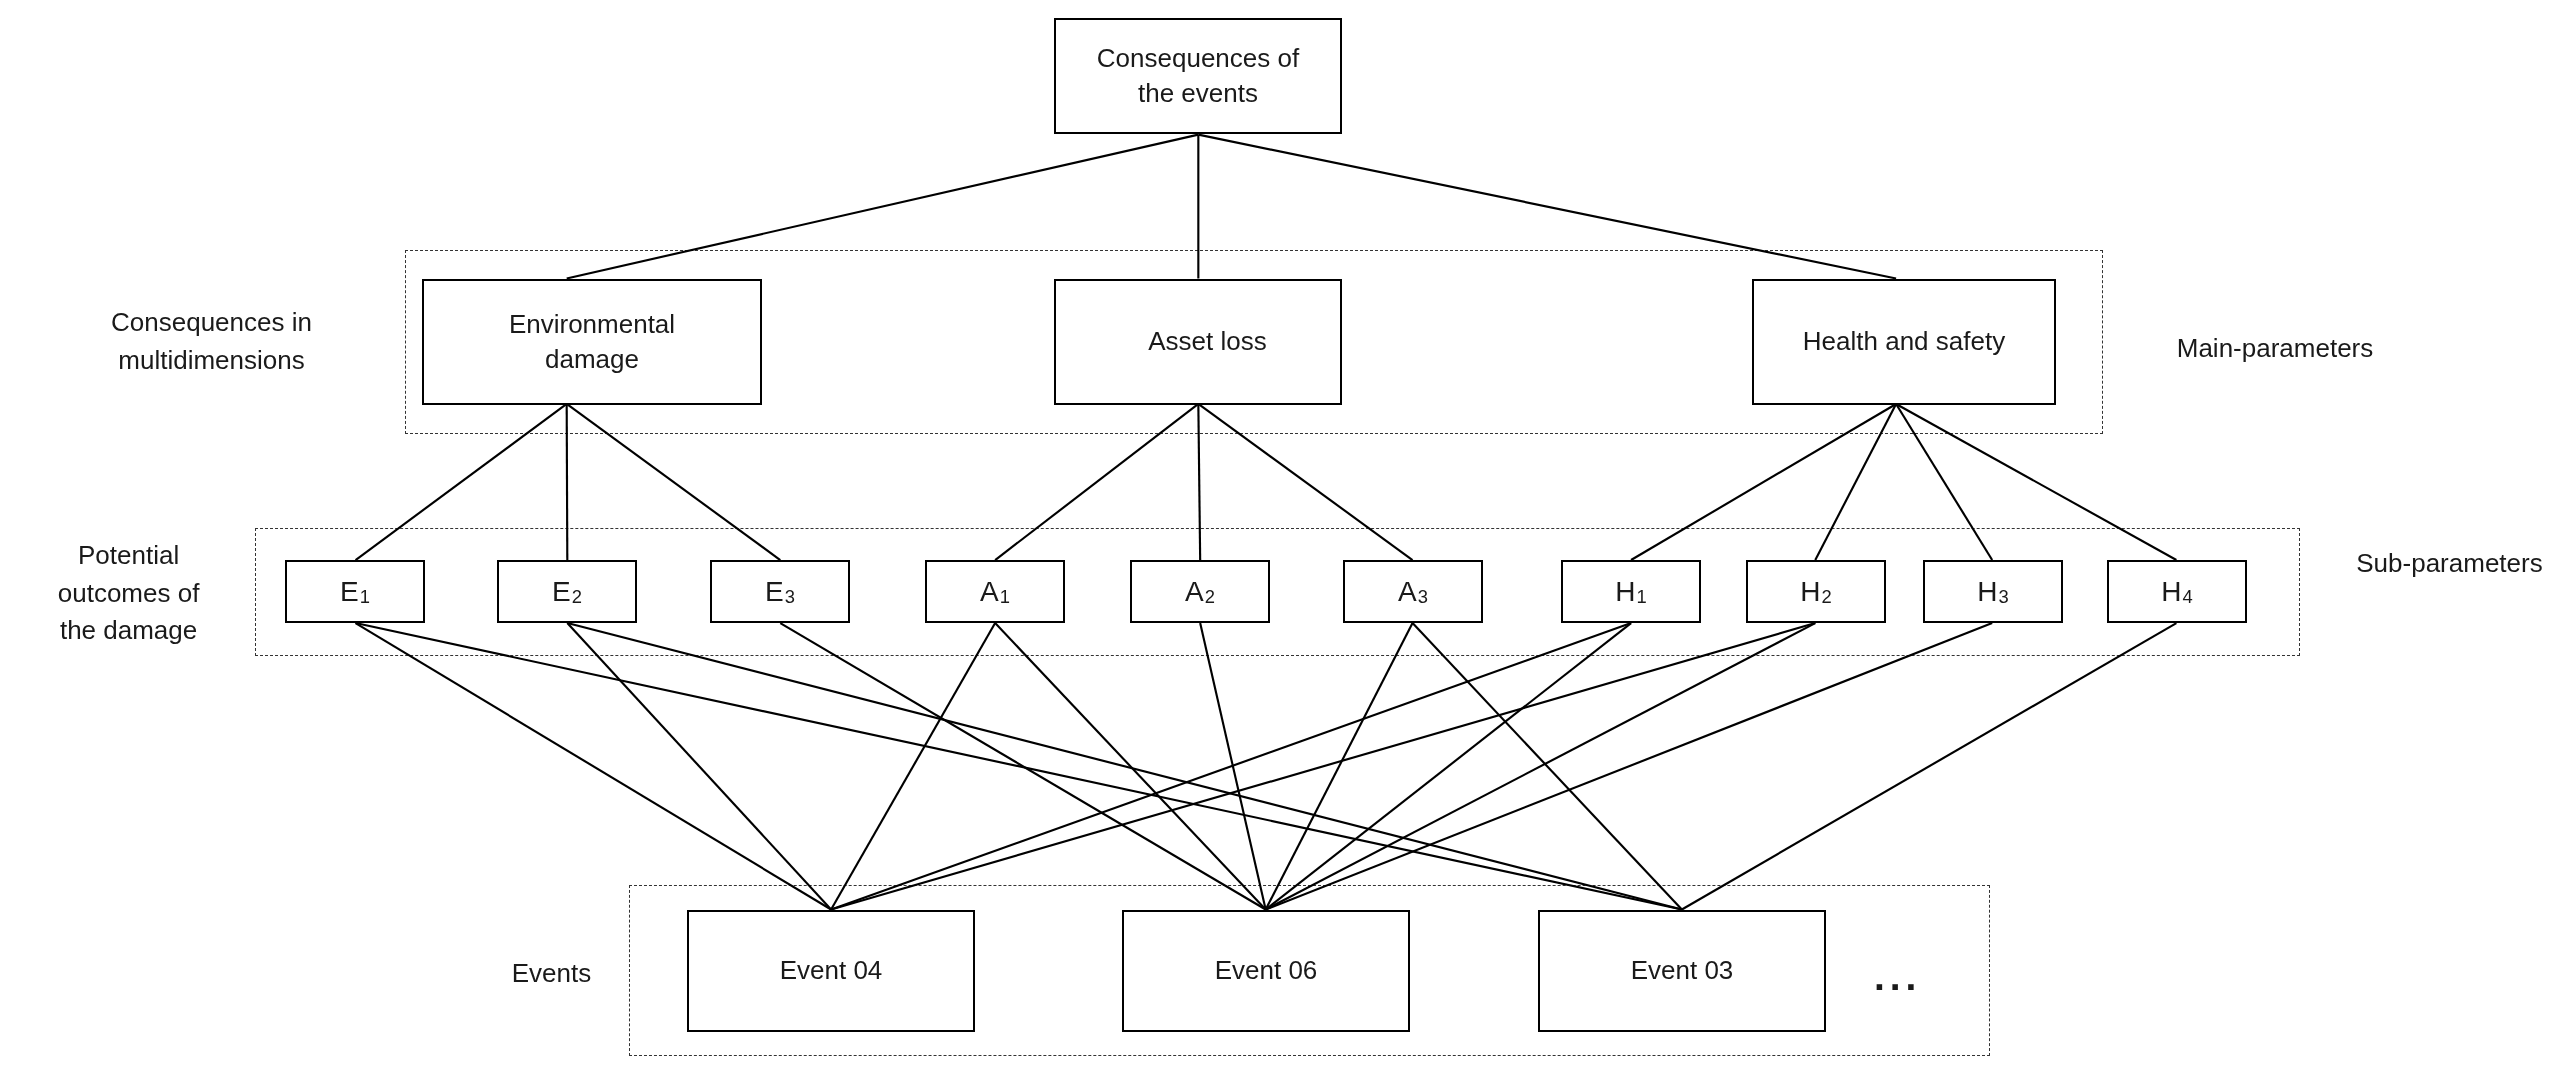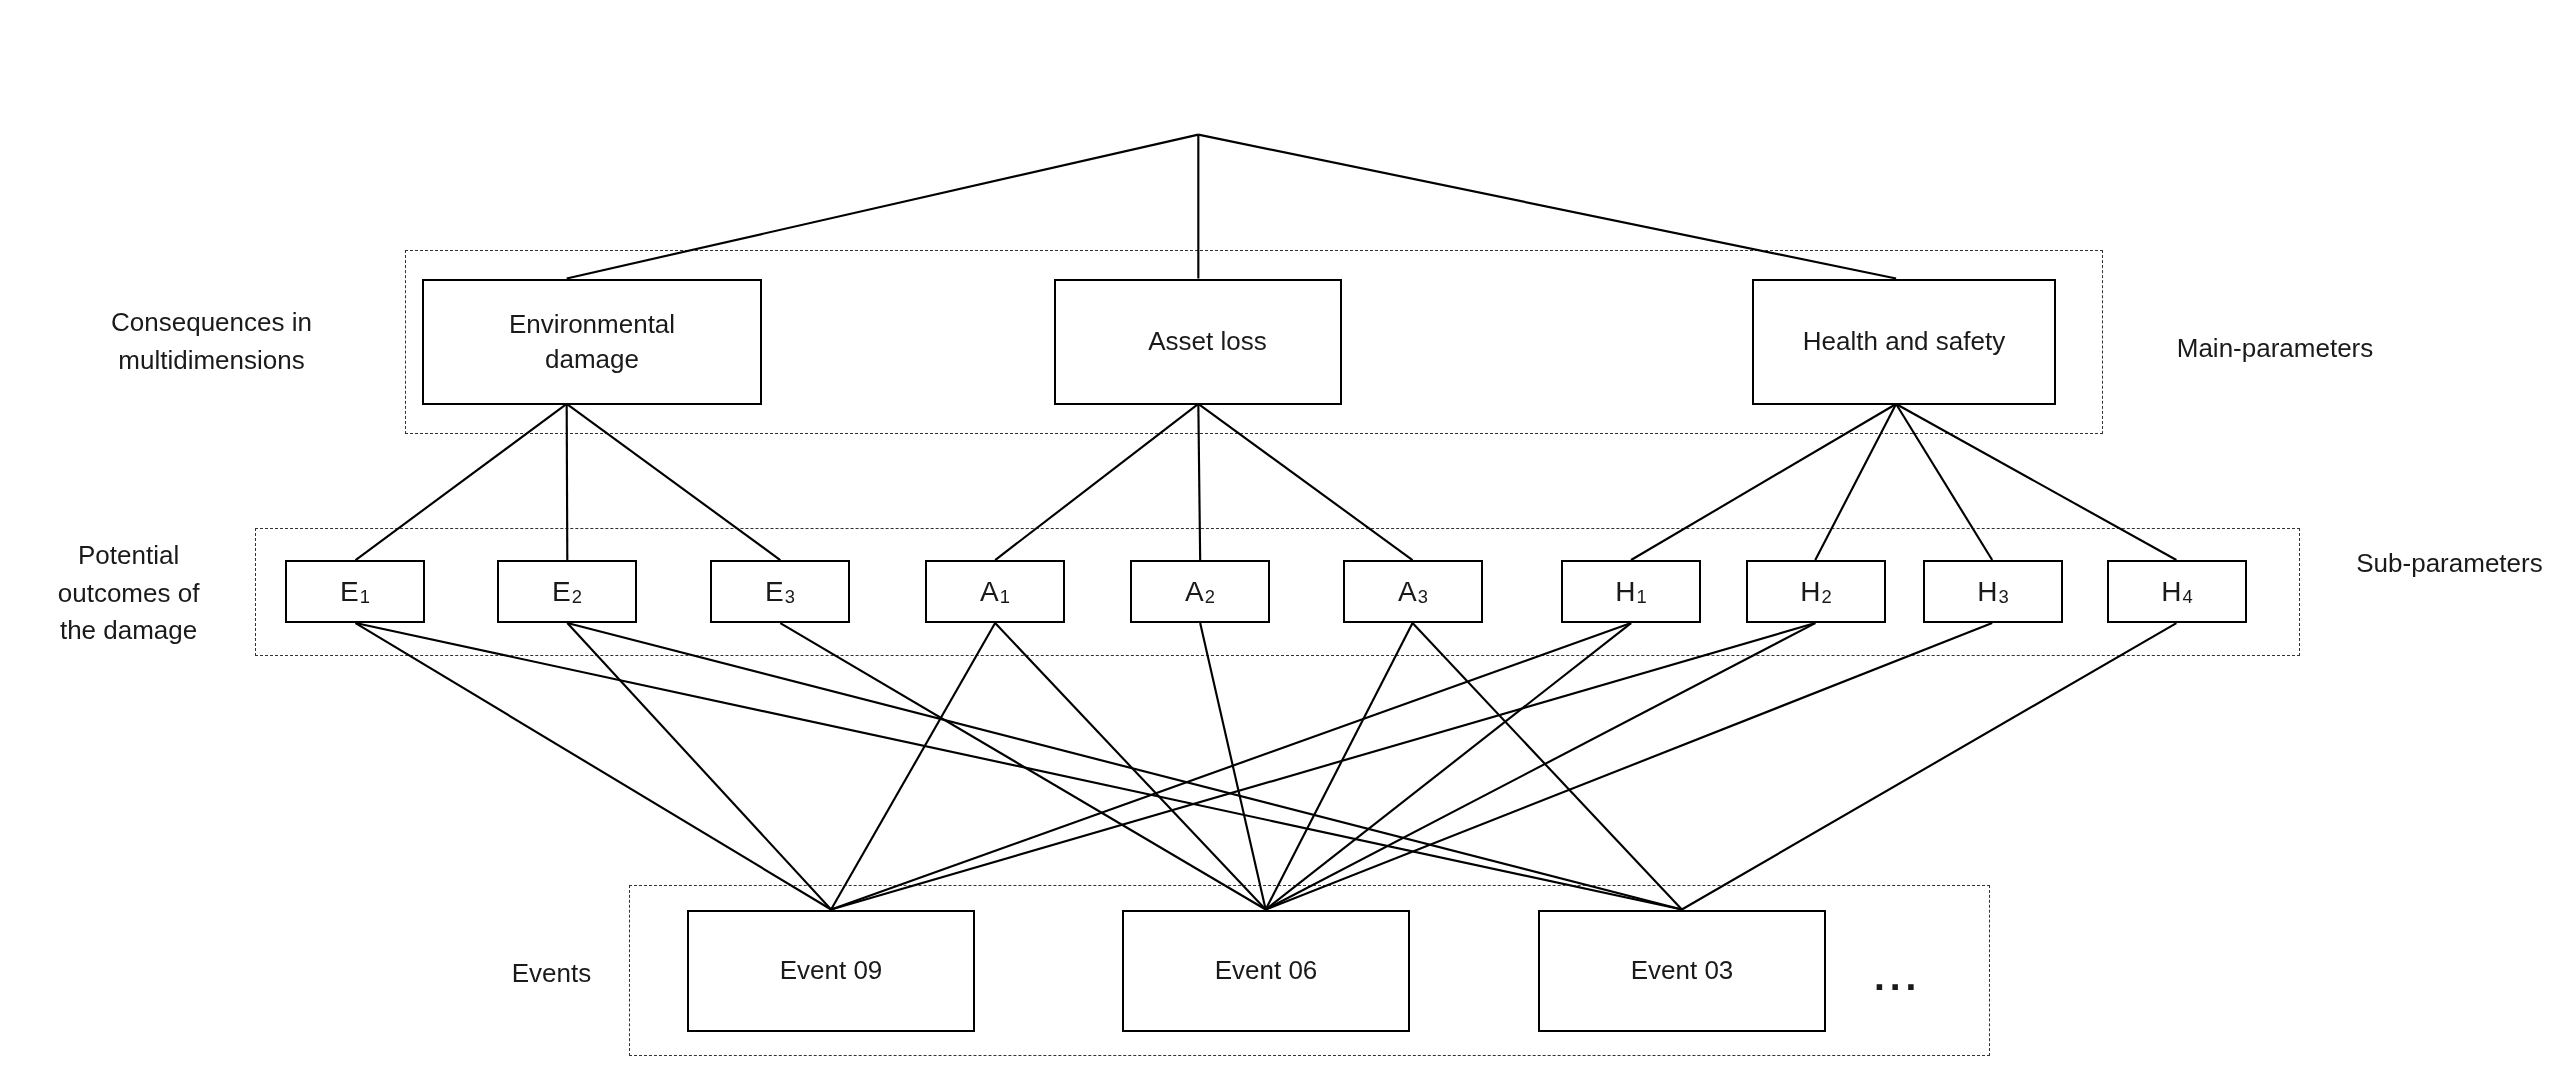--- a/index.html
+++ b/index.html
@@ -106,38 +106,40 @@
       <line x1="2965" y1="1018" x2="1357" y2="1486" stroke="#000000" stroke-width="3.5"></line>
       <line x1="2965" y1="1018" x2="2067" y2="1486" stroke="#000000" stroke-width="3.5"></line>
       <line x1="3254" y1="1018" x2="2067" y2="1486" stroke="#000000" stroke-width="3.5"></line>
       <line x1="3555" y1="1018" x2="2747" y2="1486" stroke="#000000" stroke-width="3.5"></line>
     </svg>
 
   <div class="group-frame" id="frame-main" style="left: 405px; top: 250px; width: 1698px; height: 184px;"></div>
   <div class="group-frame" id="frame-sub" style="left: 255px; top: 528px; width: 2045px; height: 128px;"></div>
   <div class="group-frame" id="frame-events" style="left: 629px; top: 885px; width: 1361px; height: 171px;"></div>
 
+  <div class="node" style="left: 1054px; top: 18.4px; width: 288px; height: 116px;">Consequences of
+the events</div>
 
   <div class="node" style="left: 422px; top: 279px; width: 340px; height: 126px;">Environmental
 damage</div>
   <div class="node" style="left: 1054px; top: 279px; width: 288px; height: 126px; padding-left: 19px;">Asset loss</div>
   <div class="node" style="left: 1752px; top: 279px; width: 304px; height: 126px;">Health and safety</div>
 
   <div class="node subnode" style="left: 285px; top: 560px; width: 140px; height: 63px;"><span>E</span><span class="sub-idx">1</span></div>
   <div class="node subnode" style="left: 497px; top: 560px; width: 140px; height: 63px;"><span>E</span><span class="sub-idx">2</span></div>
   <div class="node subnode" style="left: 710px; top: 560px; width: 140px; height: 63px;"><span>E</span><span class="sub-idx">3</span></div>
   <div class="node subnode" style="left: 925px; top: 560px; width: 140px; height: 63px;"><span>A</span><span class="sub-idx">1</span></div>
   <div class="node subnode" style="left: 1130px; top: 560px; width: 140px; height: 63px;"><span>A</span><span class="sub-idx">2</span></div>
   <div class="node subnode" style="left: 1343px; top: 560px; width: 140px; height: 63px;"><span>A</span><span class="sub-idx">3</span></div>
   <div class="node subnode" style="left: 1561px; top: 560px; width: 140px; height: 63px;"><span>H</span><span class="sub-idx">1</span></div>
   <div class="node subnode" style="left: 1746px; top: 560px; width: 140px; height: 63px;"><span>H</span><span class="sub-idx">2</span></div>
   <div class="node subnode" style="left: 1923px; top: 560px; width: 140px; height: 63px;"><span>H</span><span class="sub-idx">3</span></div>
   <div class="node subnode" style="left: 2107px; top: 560px; width: 140px; height: 63px;"><span>H</span><span class="sub-idx">4</span></div>
 
-  <div class="node" style="left: 687px; top: 910px; width: 288px; height: 122px;">Event 09</div>
+  <div class="node" style="left: 687px; top: 910px; width: 288px; height: 122px;">Event 04</div>
   <div class="node" style="left: 1122px; top: 910px; width: 288px; height: 122px;">Event 06</div>
   <div class="node" style="left: 1538px; top: 910px; width: 288px; height: 122px;">Event 03</div>
 
   <div class="ellipsis" style="left:1874px; top:955px;">...</div>
 
   <div class="side-label" style="left:37px;  top:279px;  width:349px; height:126px;">Consequences in
 multidimensions</div>
   <div class="side-label" style="left:2131px; top:286px; width:288px; height:126px;">Main-parameters</div>
   <div class="side-label" style="left:6.1px;  top:517px;  width:245px; height:153px;">Potential
 outcomes of

